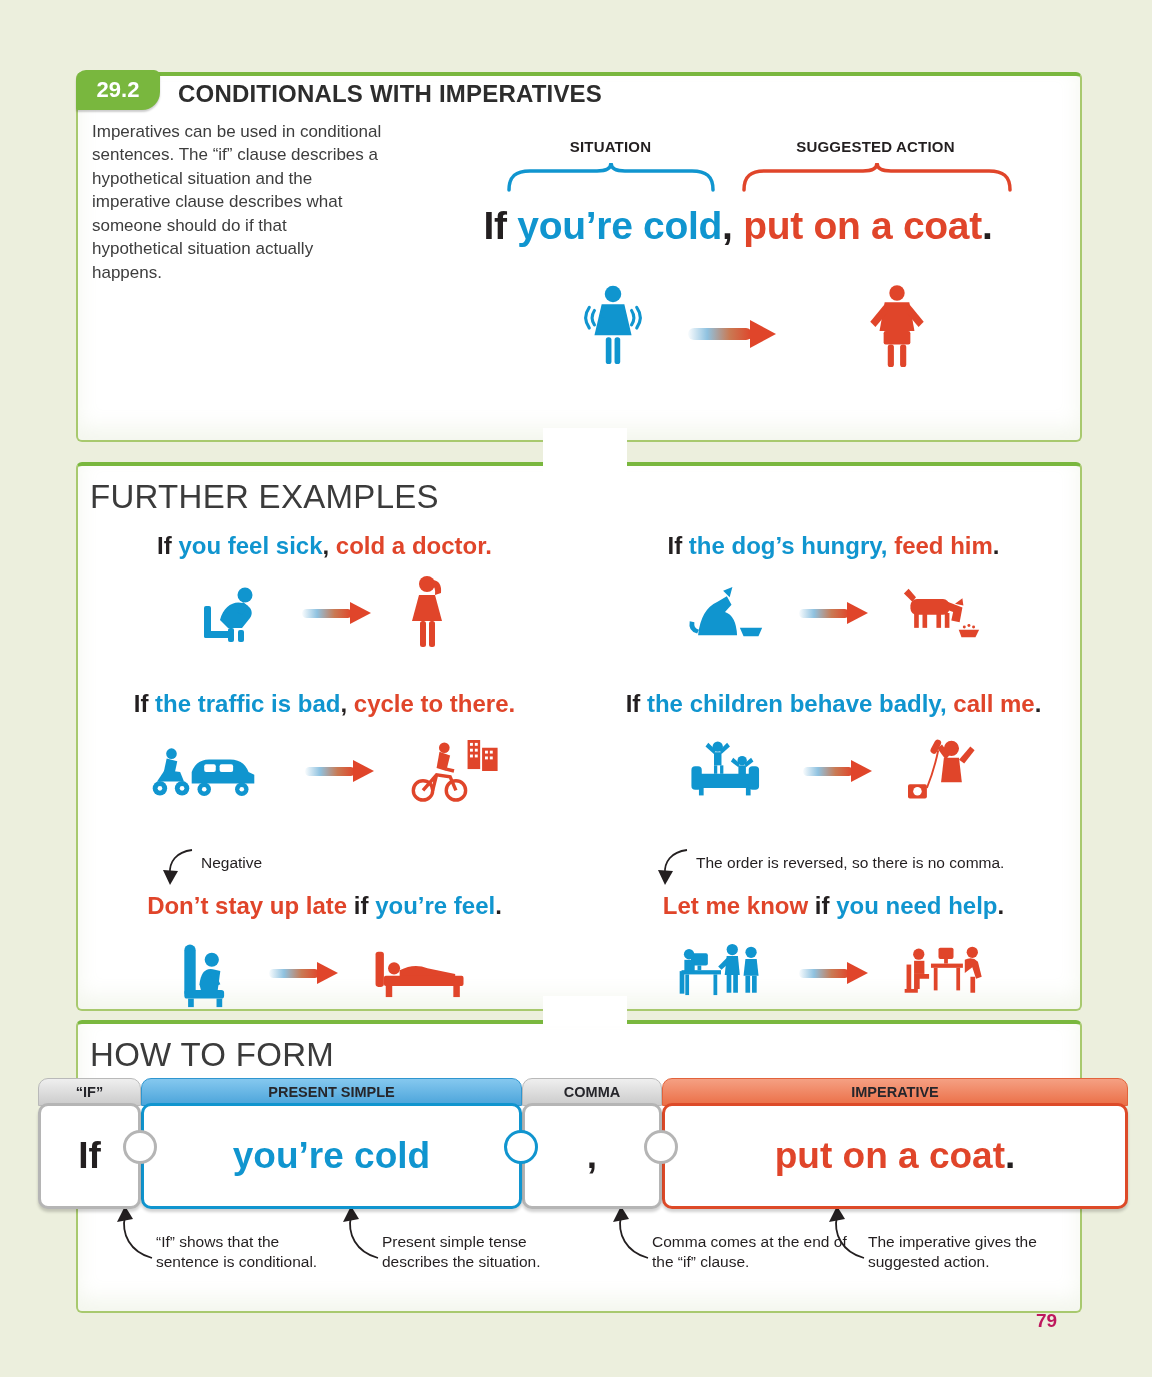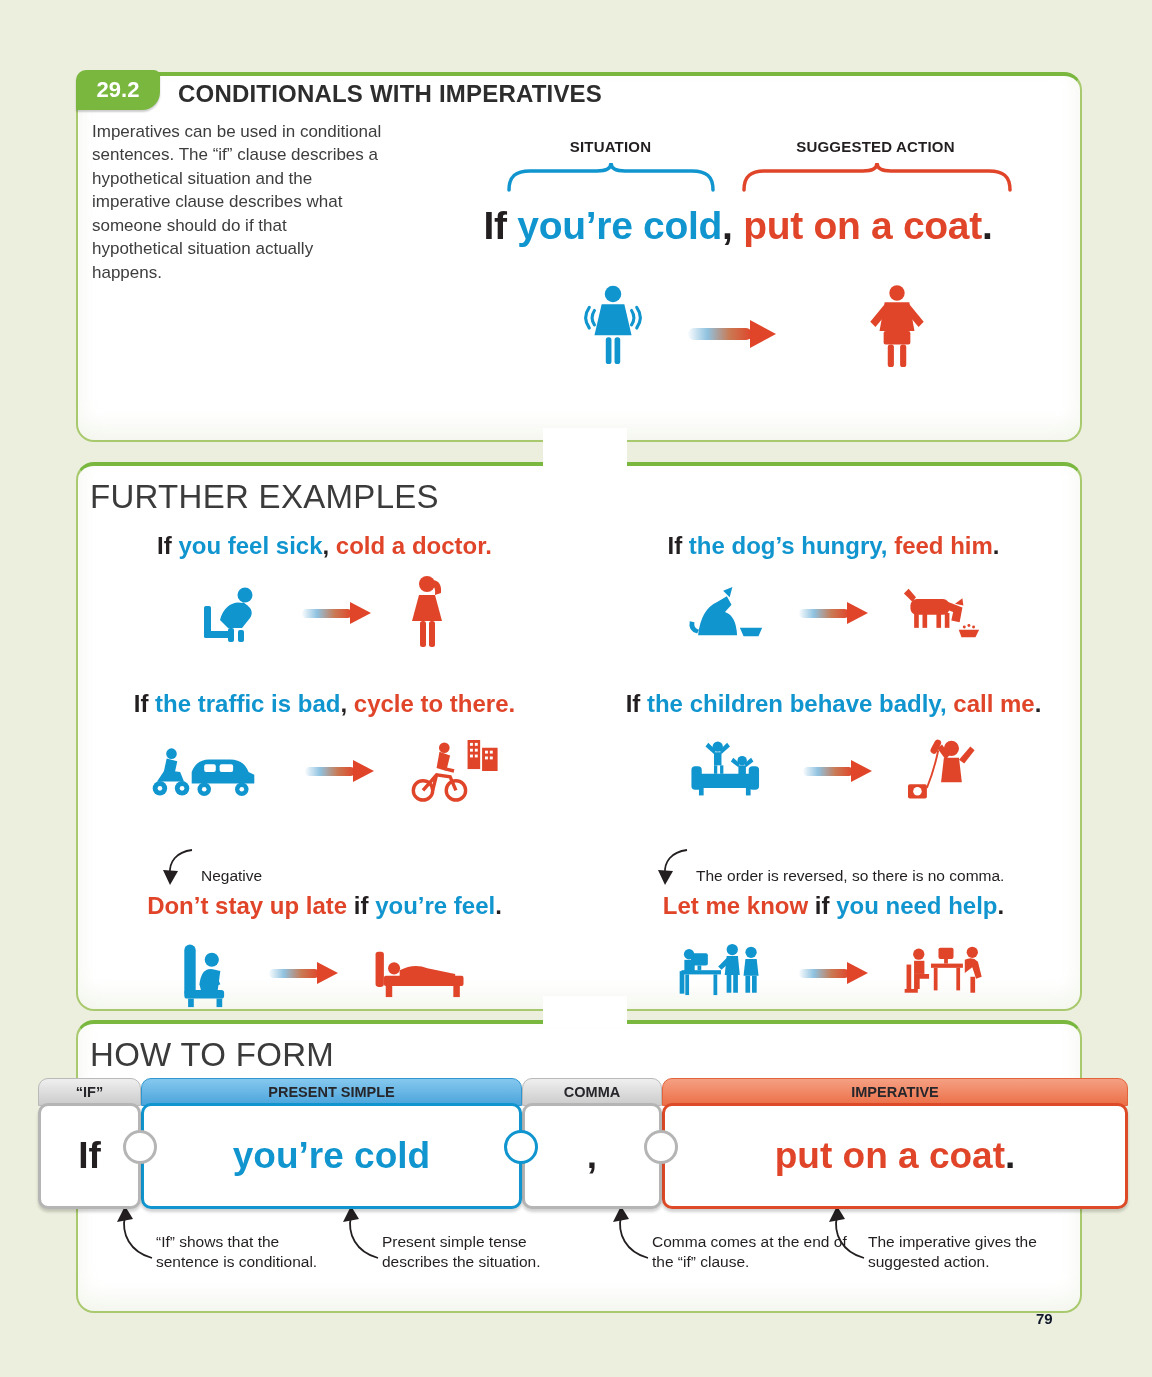--- a/index.html
+++ b/index.html
@@ -1,17 +1,17 @@
 <!DOCTYPE html>
 <html><head>
 <meta charset="utf-8">
 <style>
   html,body{margin:0;padding:0;}
   body{width:1152px;height:1377px;background:#ecefdd;font-family:"Liberation Sans",sans-serif;position:relative;overflow:hidden;}
-  .panel{position:absolute;background:#fff;border:2px solid #a8c96e;border-top:4px solid #79b73e;border-radius:18px;
+  .panel{position:absolute;background:#fff;border:2px solid #a8c96e;border-top:4px solid #79b73e;border-radius:6px;
          box-shadow:inset 0 -12px 20px rgba(170,190,130,0.14), inset 0 8px 10px rgba(255,255,255,0.6);}
   #panel-key{left:76px;top:72px;width:1002px;height:364px;}
   #panel-further{left:76px;top:462px;width:1002px;height:543px;}
   #panel-form{left:76px;top:1020px;width:1002px;height:287px;}
   .connector{position:absolute;left:543px;width:84px;background:#fff;z-index:3;}
   #conn1{top:428px;height:44px;}
   #conn2{top:996px;height:30px;}
 
   .badge{position:absolute;left:-2px;top:-6px;width:84px;height:40px;line-height:40px;text-align:center;
          background:#79b73e;color:#fff;font-weight:bold;font-size:22px;border-radius:10px 6px 18px 2px;
@@ -44,21 +44,21 @@
   .garrow .head{width:0;height:0;border-left:26px solid #e0452a;border-top:14px solid transparent;border-bottom:14px solid transparent;margin-left:-2px;}
   .garrow.sm .shaft{width:50px;height:9px;}
   .garrow.sm .head{border-left:21px solid #e0452a;border-top:11px solid transparent;border-bottom:11px solid transparent;}
 
   
   .ex-grid{position:absolute;left:10px;top:58px;width:982px;display:grid;grid-template-columns:1fr 1fr;column-gap:36px;row-gap:20px;}
   .ex-cell{position:relative;display:flex;flex-direction:column;align-items:center;padding:8px 0 6px;}
   .ex-sentence{font-weight:bold;font-size:24px;white-space:nowrap;}
   .ex-icons{display:flex;align-items:center;gap:32px;margin-top:10px;height:86px;}
   .annotated{padding-top:52px;}
-  .annot{position:absolute;top:0;display:flex;align-items:flex-end;gap:7px;font-size:15.5px;color:#231f20;}
+  .annot{position:absolute;top:0;display:flex;align-items:center;gap:7px;font-size:15.5px;color:#231f20;}
   .annot svg{flex:0 0 auto;margin-top:6px;}
   .annot .annot-text{margin-top:0;line-height:1.3;white-space:nowrap;}
   .a-left{left:72px;} .a-right{left:58px;}
 
   
   .puzzle-row{position:absolute;left:-40px;top:54px;width:1090px;display:flex;}
   .piece{position:relative;}
   .piece-1{flex:0 0 103px;z-index:4;} .piece-2{flex:0 0 381px;z-index:3;} .piece-3{flex:0 0 140px;z-index:2;} .piece-4{flex:0 0 466px;z-index:1;}
   .p-header{height:26px;line-height:26px;border-radius:10px 10px 0 0;text-align:center;font-weight:bold;font-size:14.5px;color:#26262b;}
   .p-body{position:relative;margin-top:-3px;height:100px;background:#fff;border-radius:10px;display:flex;align-items:center;justify-content:center;
@@ -71,21 +71,21 @@
   .red .p-body{border:3px solid #dd4a28;}
   .knob{position:absolute;right:-16px;top:50%;margin-top:-14px;width:28px;height:28px;border-radius:50%;background:#fff;z-index:6;}
   .knob.k-gray{border:3px solid #b5b5b5;} .knob.k-blue{border:3px solid #1095cf;}
 
   .notes{position:absolute;left:0;top:190px;width:1002px;}
   .note{position:absolute;display:flex;gap:2px;font-size:15.5px;color:#231f20;line-height:1.32;}
   .note svg{flex:0 0 auto;margin-top:-8px;}
   .note .note-text{margin-top:18px;}
   #note-1{left:36px;width:230px;} #note-2{left:262px;width:240px;} #note-3{left:532px;width:240px;} #note-4{left:748px;width:240px;}
 
-  .page-number{position:absolute;left:1036px;top:1310px;font-size:15px;font-weight:600;color:#0f172a;}
+  .page-number{position:absolute;left:1036px;top:1310px;font-size:19px;font-weight:600;color:#be185d;}
 </style>
 </head>
 <body>
 
 <div class="panel" id="panel-key">
   <div class="badge">29.2</div>
   <div class="lesson-title">CONDITIONALS WITH IMPERATIVES</div>
   <div class="intro">Imperatives can be used in conditional sentences. The “if” clause describes a hypothetical situation and the imperative clause describes what someone should do if that hypothetical situation actually happens.</div>
 
   <div class="mex">

